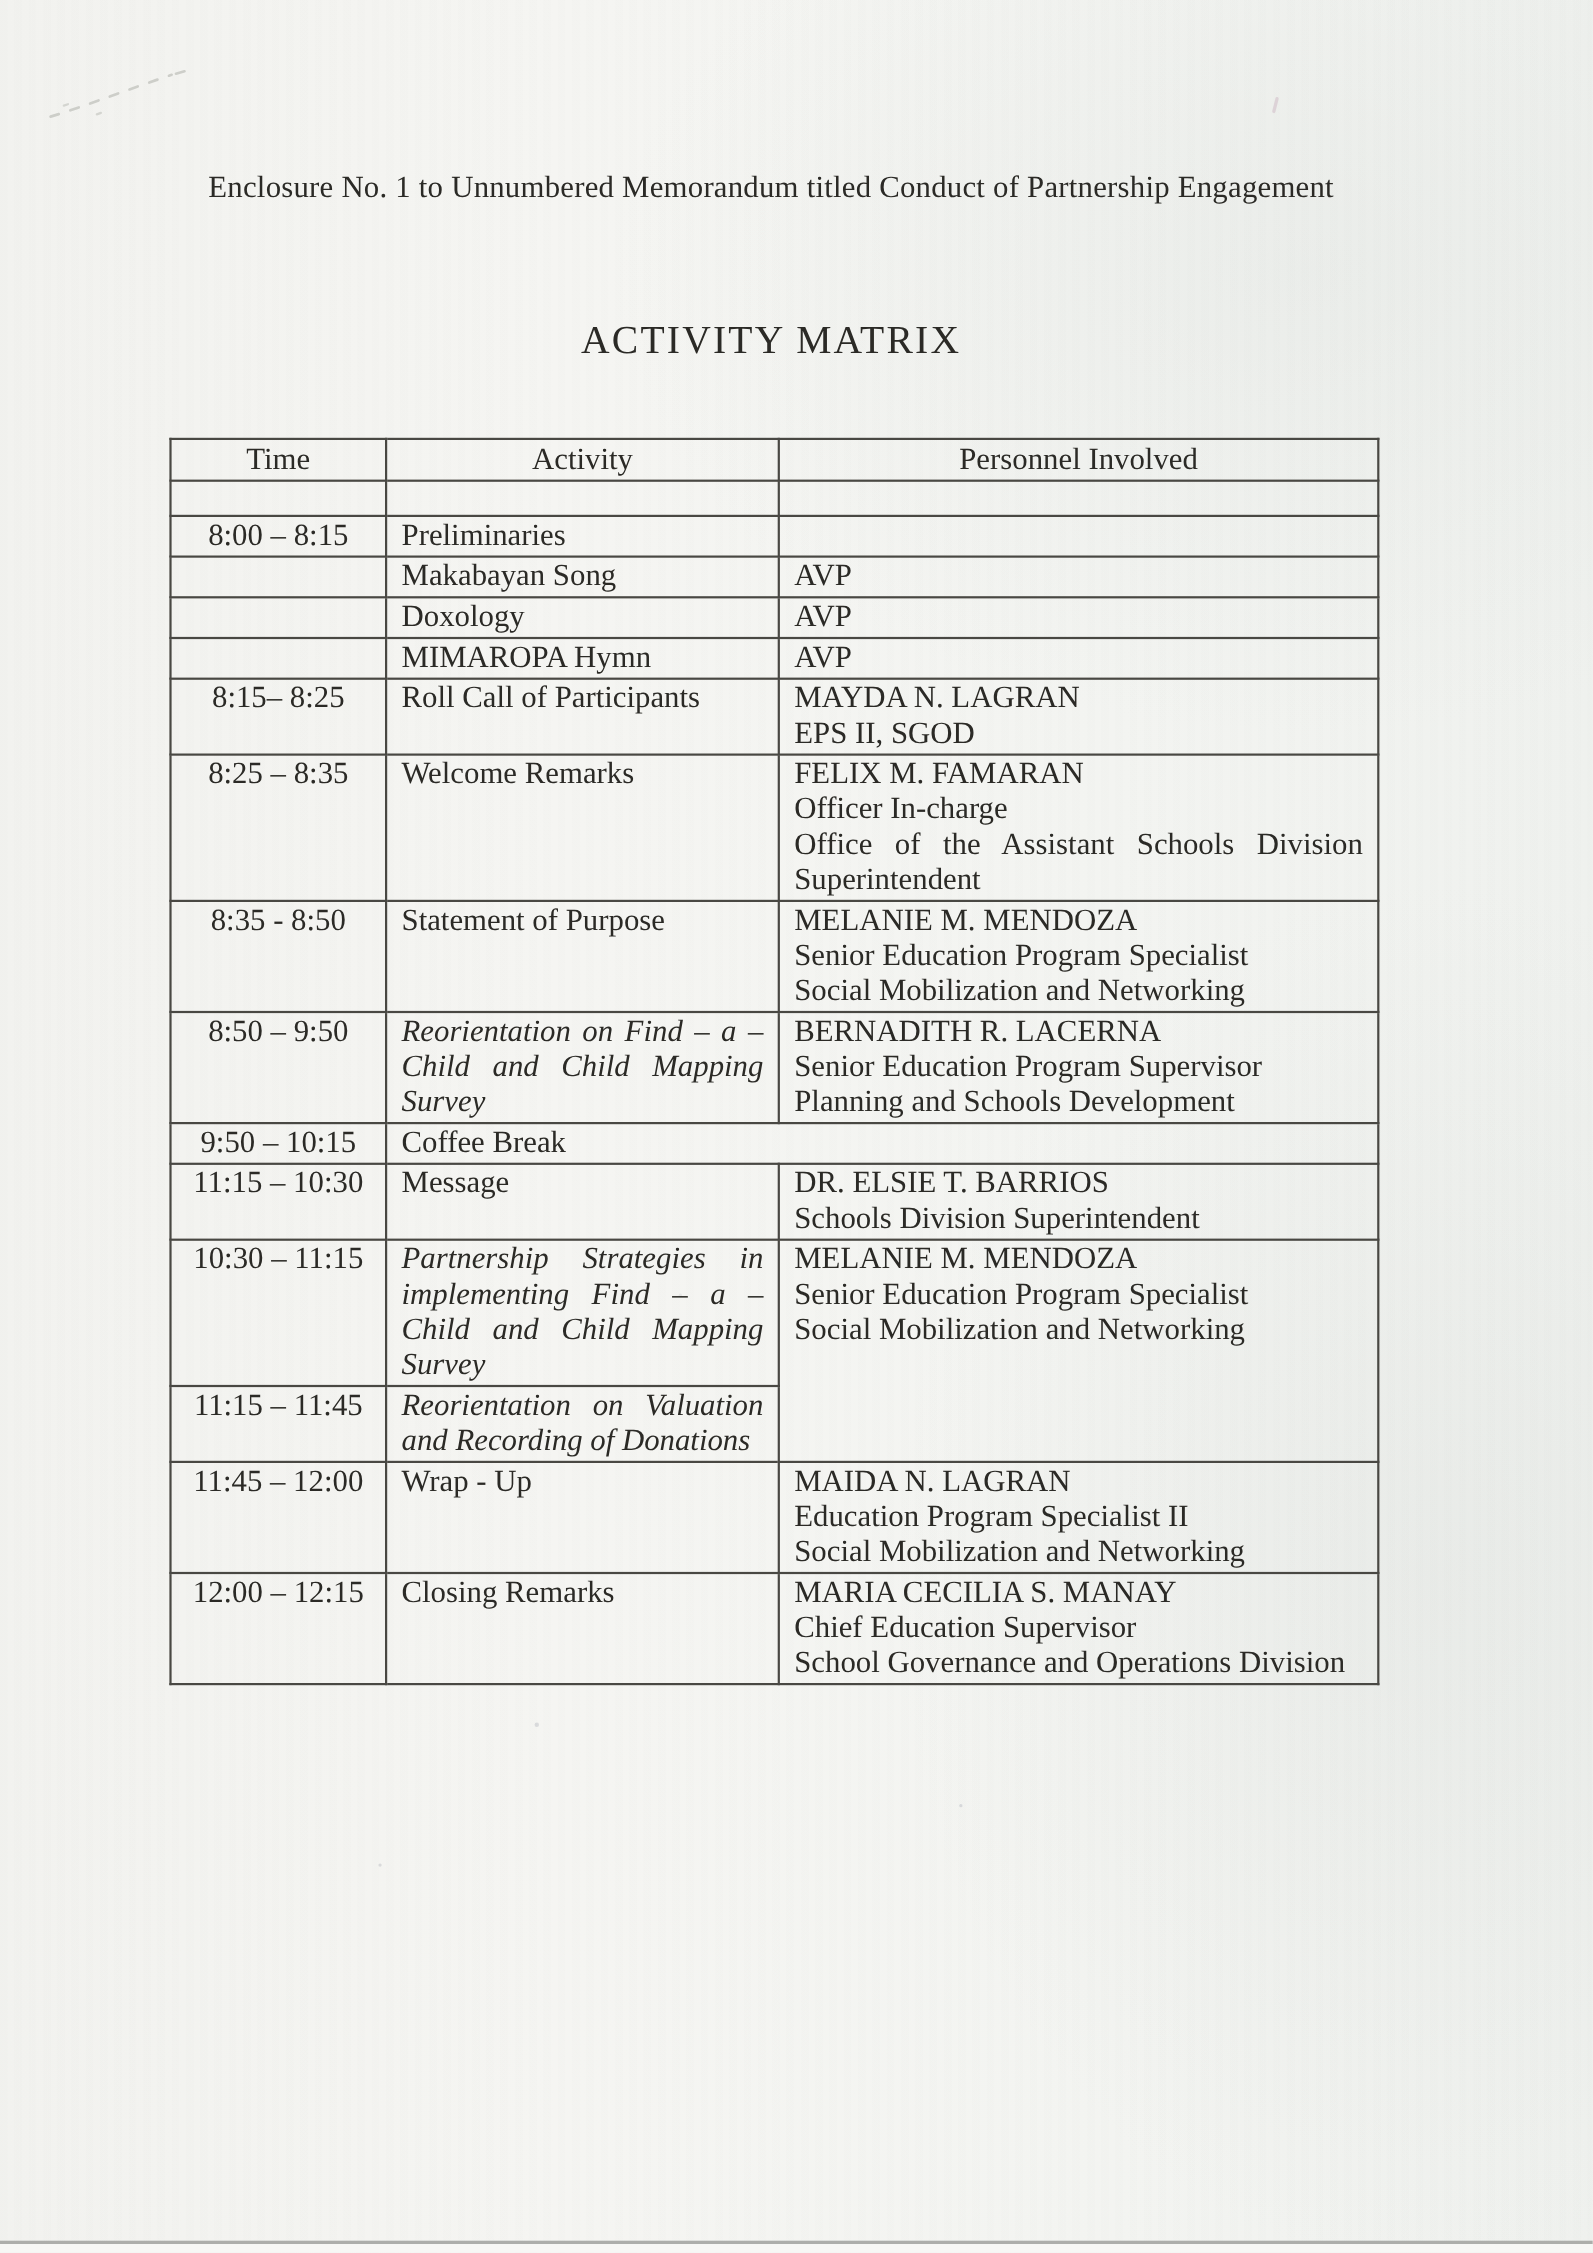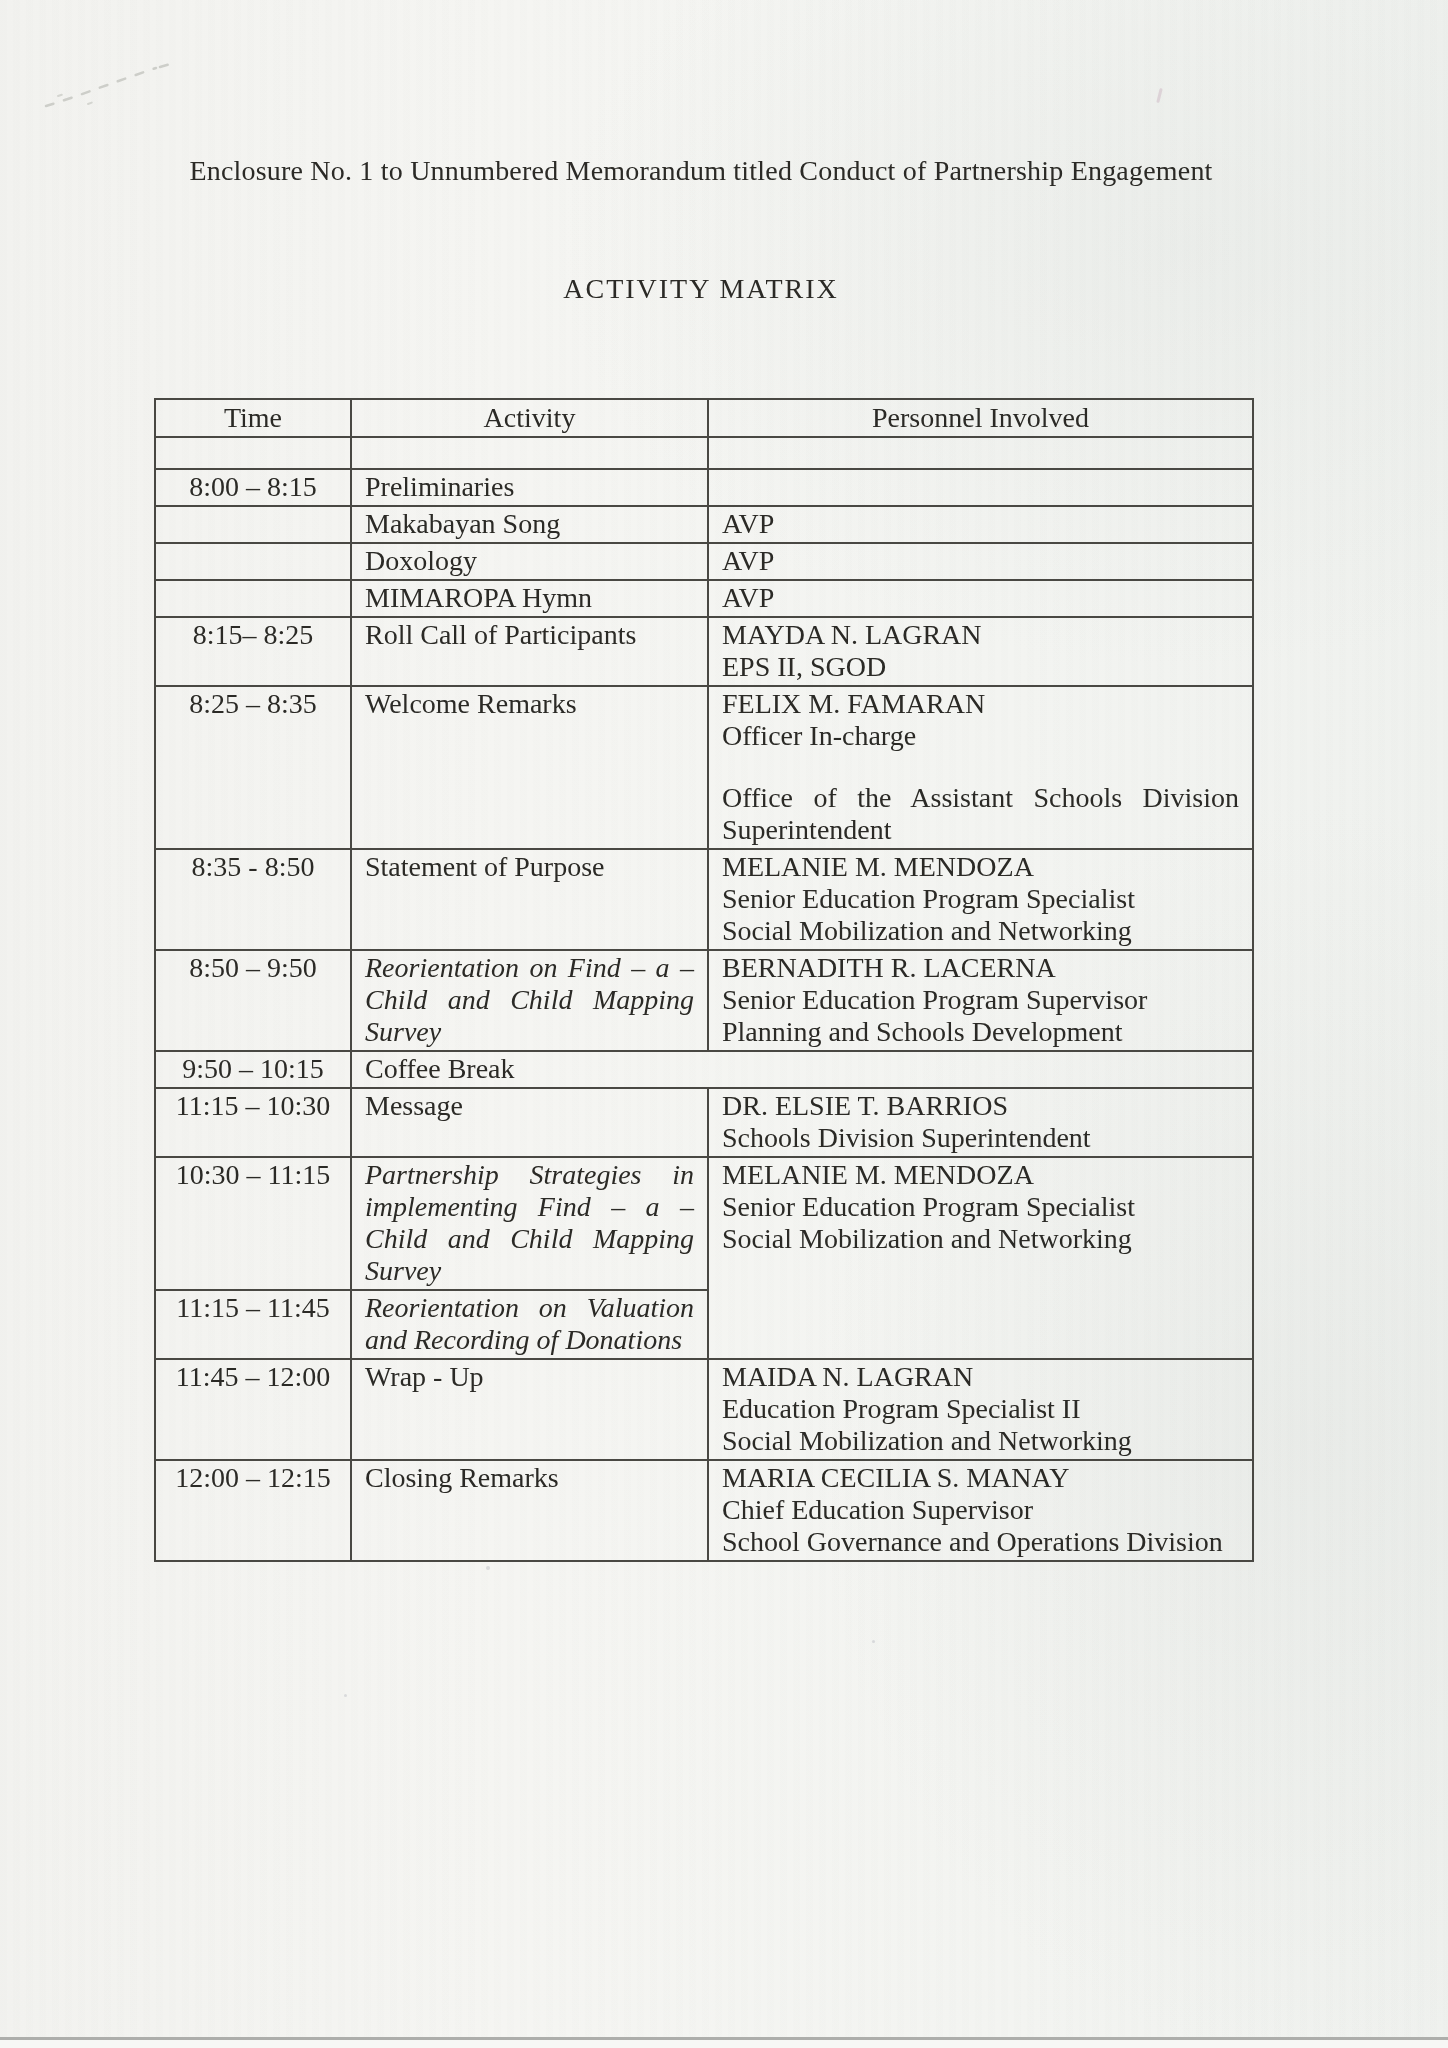--- a/index.html
+++ b/index.html
@@ -23,42 +23,42 @@
     position:absolute; inset:0; pointer-events:none;
     background:repeating-linear-gradient(90deg,
       rgba(120,130,125,0.012) 0 7px, rgba(255,255,255,0.012) 7px 13px);
   }
   .enclosure {
     position:absolute; top:150px; left:36px; width:1330px;
     text-align:center; font-size:28px; line-height:41px;
     letter-spacing:0.2px;
   }
   .doc-title {
-    position:absolute; top:273px; left:36px; width:1330px;
-    text-align:center; font-size:28px; letter-spacing:2px;
+    position:absolute; top:288px; left:36px; width:1330px;
+    text-align:center; font-size:36px; letter-spacing:2px;
   }
   .tablewrap { position:absolute; top:398px; left:154px;border-radius:20px; }
   table.matrix {
     border-collapse:collapse; table-layout:fixed; width:1098px;
     font-size:28px; line-height:32px;
   }
   table.matrix col.c-time { width:196px; }
   table.matrix col.c-act  { width:357px; }
   table.matrix col.c-per  { width:545px; }
   table.matrix th, table.matrix td {
     border:2px solid #494843;
     vertical-align:top;
     font-weight:normal;
     padding:1px 13px 2px 13px;
     overflow:hidden;
   }
   table.matrix th { text-align:center; padding:2px 4px; }
   td.t { text-align:center; padding-left:4px; padding-right:4px;margin-left:16px; }
   td.just { text-align:justify;font-style:italic; }
-  .pline.just { text-align:justify;margin-top:30px; }
+  .pline.just { text-align:justify; }
   td.mid { vertical-align:middle; }
   
   .scan-bottom-line {
     position:absolute; left:0; top:2037px; width:1448px; height:3px;
     background:#adaeab;
   }
   .scan-bottom-area {
     position:absolute; left:0; top:2040px; width:1448px; height:8px;
     background:#f7f7f5;
   }

